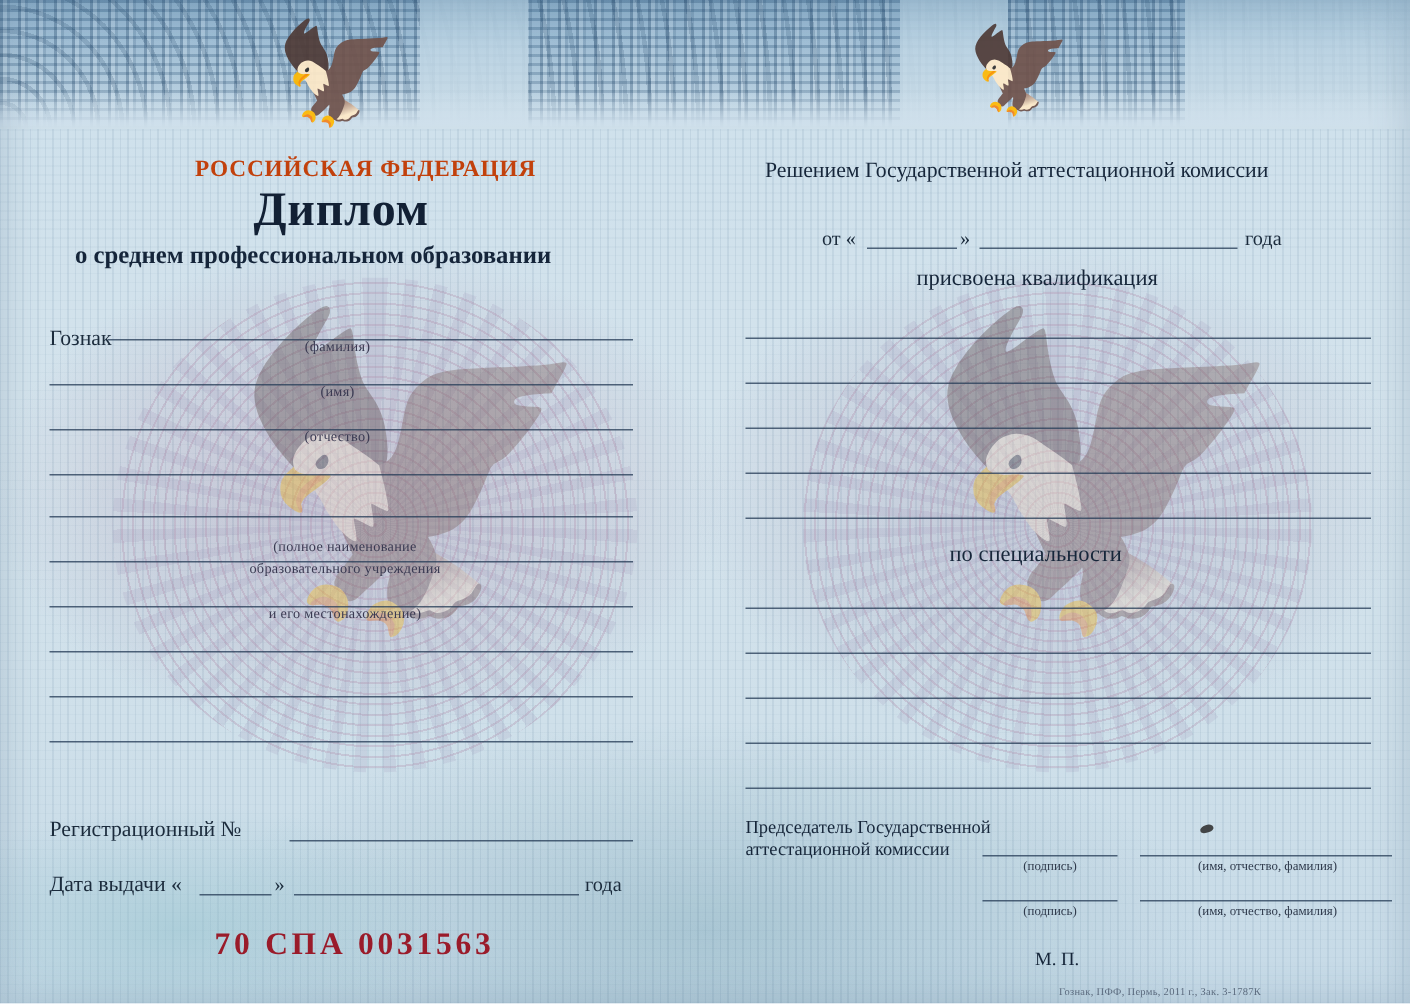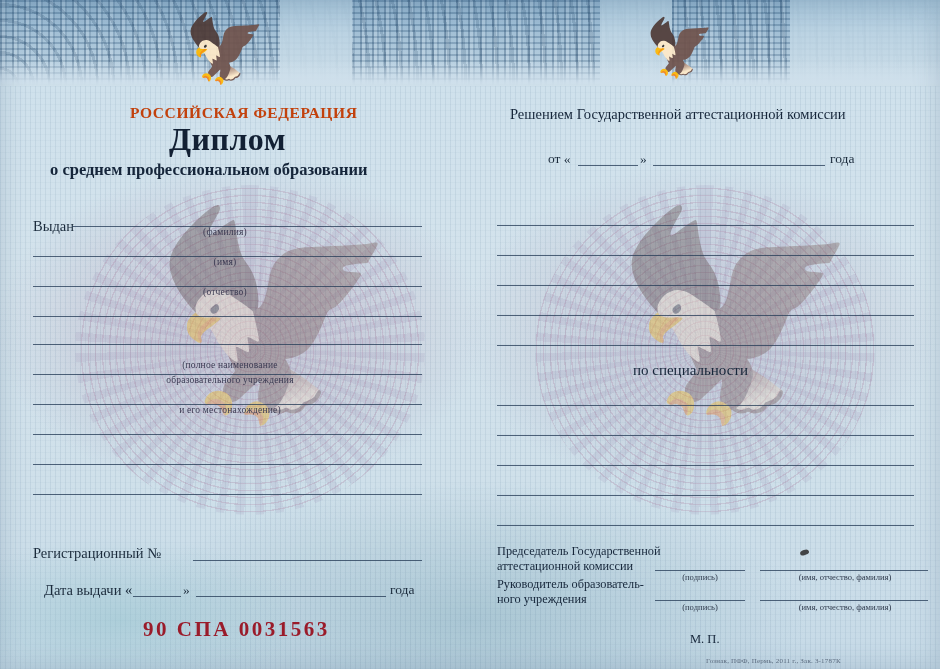--- a/index.html
+++ b/index.html
@@ -139,21 +139,21 @@
   }
   .hdr-sub {
     left: 50px; top: 160px;
     font-size: 16.5px;
     font-weight: bold;
     color: #15253a;
   }
 
   .lbl-vydan { left: 33px; top: 218px; font-size: 14.5px; }
   .lbl-reg   { left: 33px; top: 545px; font-size: 14.5px; }
-  .lbl-date  { left: 33px; top: 582px; font-size: 14.5px; margin-left: 11px; }
+  .lbl-date  { left: 33px; top: 582px; font-size: 14.5px; }
   .lbl-goda  { left: 390px; top: 582px; font-size: 13.5px; }
 
   .hint {
     position: absolute;
     font-size: 9.5px;
     color: #3a3a52;
     text-align: center;
     width: 260px;
     letter-spacing: 0.2px;
   }
@@ -276,21 +276,21 @@
   <div class="eagle small">
     <span class="glyph">🦅</span>
   </div>
 
   <div class="content">
 
     <div class="t hdr-country">РОССИЙСКАЯ ФЕДЕРАЦИЯ</div>
     <div class="t hdr-diplom">Диплом</div>
     <div class="t hdr-sub">о среднем профессиональном образовании</div>
 
-    <div class="t lbl-vydan">Выдан</div>
+    <div class="t lbl-vydan">Гознак</div>
 
     <div class="rline" style="left:72px;  top:226px; width:350px;"></div>
     <div class="rline" style="left:33px;  top:256px; width:389px;"></div>
     <div class="rline" style="left:33px;  top:286px; width:389px;"></div>
     <div class="rline" style="left:33px;  top:316px; width:389px;"></div>
     <div class="rline" style="left:33px;  top:344px; width:389px;"></div>
     <div class="rline" style="left:33px;  top:374px; width:389px;"></div>
     <div class="rline" style="left:33px;  top:404px; width:389px;"></div>
     <div class="rline" style="left:33px;  top:434px; width:389px;"></div>
     <div class="rline" style="left:33px;  top:464px; width:389px;"></div>
@@ -305,30 +305,31 @@
 
     <div class="t lbl-reg">Регистрационный №</div>
     <div class="rline" style="left:193px; top:560px; width:229px;"></div>
 
     <div class="t lbl-date">Дата выдачи «</div>
     <div class="rline" style="left:133px; top:596px; width:48px;"></div>
     <div class="t" style="left:183px; top:582px; font-size:13.5px;">»</div>
     <div class="rline" style="left:196px; top:596px; width:190px;"></div>
     <div class="t lbl-goda">года</div>
 
-    <div class="t serial">90 СПА 0031563</div>
+    <div class="t serial">70 СПА 0031563</div>
 
     <div class="t r-head">Решением Государственной аттестационной комиссии</div>
 
     <div class="t r-ot">от «</div>
     <div class="rline" style="left:578px; top:165px; width:60px;"></div>
     <div class="t" style="left:640px; top:151px; font-size:13.5px;">»</div>
     <div class="rline" style="left:653px; top:165px; width:172px;"></div>
     <div class="t r-goda">года</div>
 
+    <div class="t r-kval">присвоена квалификация</div>
 
     <div class="rline" style="left:497px; top:225px; width:417px;"></div>
     <div class="rline" style="left:497px; top:255px; width:417px;"></div>
     <div class="rline" style="left:497px; top:285px; width:417px;"></div>
     <div class="rline" style="left:497px; top:315px; width:417px;"></div>
     <div class="rline" style="left:497px; top:345px; width:417px;"></div>
 
     <div class="t r-spec">по специальности</div>
 
     <div class="rline" style="left:497px; top:405px; width:417px;"></div>
@@ -339,24 +340,20 @@
 
     <div class="sig-block sig-pred">
       <div>Председатель Государственной</div>
       <div>аттестационной комиссии</div>
     </div>
     <div class="rline" style="left:655px; top:570px; width:90px;"></div>
     <div class="rline" style="left:760px; top:570px; width:168px;"></div>
     <div class="subhint p1">(подпись)</div>
     <div class="subhint p2">(имя, отчество, фамилия)</div>
 
-    <div class="sig-block sig-ruk">
-      <div>Руководитель образователь-</div>
-      <div>ного учреждения</div>
-    </div>
     <div class="rline" style="left:655px; top:600px; width:90px;"></div>
     <div class="rline" style="left:760px; top:600px; width:168px;"></div>
     <div class="subhint p3">(подпись)</div>
     <div class="subhint p4">(имя, отчество, фамилия)</div>
 
     <div class="stamp-mark"></div>
     <div class="t mp">М. П.</div>
     <div class="footprint">Гознак, ПФФ, Пермь, 2011 г., Зак. 3-1787К</div>
   </div>
 

